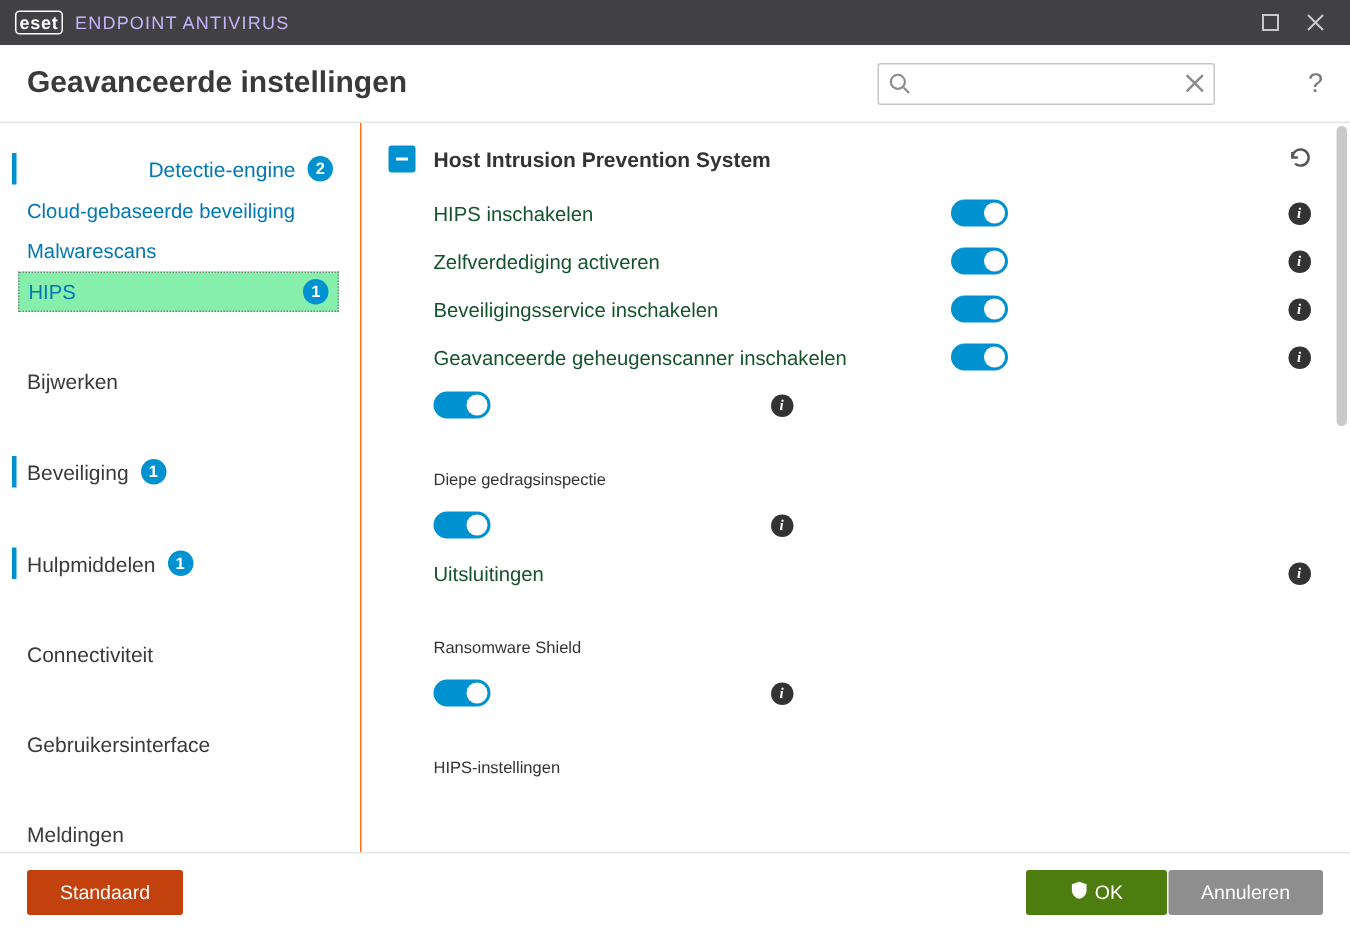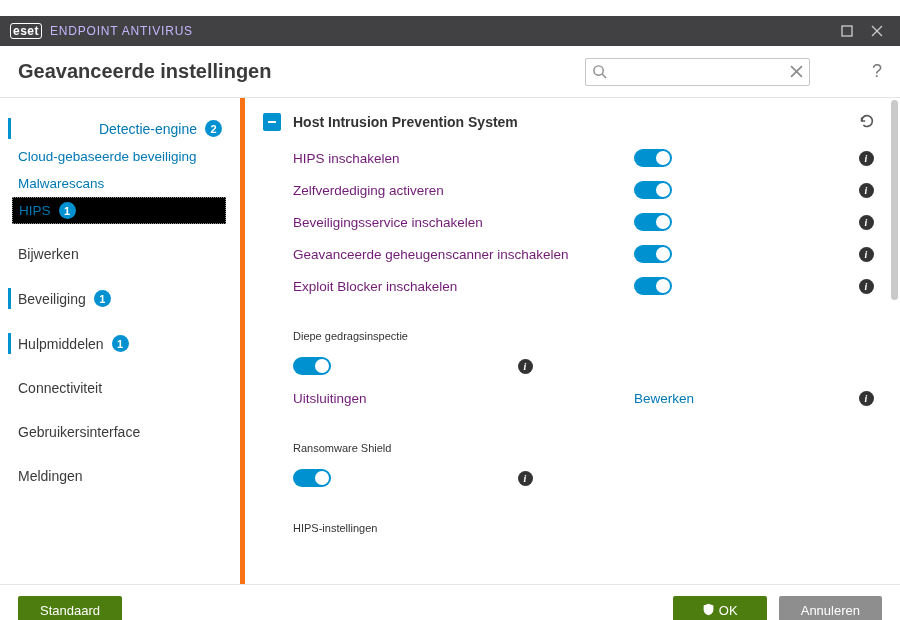--- a/index.html
+++ b/index.html
@@ -1,62 +1,62 @@
 <!DOCTYPE html>
 <html><head>
 <meta charset="utf-8">
 <style>
   * { box-sizing: border-box; margin: 0; padding: 0; }
   html, body { width: 900px; height: 620px; font-family: "Segoe UI", Arial, sans-serif; font-size: 13px; color: #333; background: #fff; overflow: hidden; }
-  .titlebar { height: 30px; background: #414042; display: flex; align-items: center; padding: 0 8px 0 10px; color: #fff; margin-top: 16px; }
+  .titlebar { height: 30px; background: #414042; display: flex; align-items: center; padding: 0 8px 0 10px; color: #fff; }
   .brand-logo { font-weight: bold; font-size: 12px; letter-spacing: 0.5px; }
   .brand-logo .e { border: 1.7px solid #fff; border-radius: 3px; padding: 0 2px; }
   .brand-product { margin-left: 8px; color: #c4b5fd; font-size: 12px; letter-spacing: 0.8px; }
   .titlebar-spacer { flex: 1; }
   .win-btn { width: 30px; height: 30px; display: flex; align-items: center; justify-content: center; color: #ccc; cursor: pointer; }
   .win-btn svg { width: 12px; height: 12px; }
   .header { height: 52px; display: flex; align-items: center; padding: 0 18px; border-bottom: 1px solid #e5e5e5; gap: 48px; }
   .header h1 { font-size: 20px; font-weight: 600; color: #3a3a3a; flex: 1; }
   .search { position: relative; width: 225px; height: 28px; border: 1px solid #c7c7c7; border-radius: 2px; display: flex; align-items: center; background: #fff; }
   .search .icon-search { position: absolute; left: 6px; top: 5px; color: #8a8a8a; }
   .search input { border: none; outline: none; width: 100%; height: 100%; padding: 0 24px 0 26px; font-size: 13px; background: transparent; }
   .search .icon-clear { position: absolute; right: 6px; top: 6px; color: #8a8a8a; cursor: pointer; }
   .help { margin-left: 14px; font-size: 18px; color: #777; cursor: pointer; }
   .body { display: flex; height: calc(620px - 30px - 52px - 52px); }
   .sidebar { width: 240px; padding: 16px 0 0 0; overflow-y: auto; }
   .nav-item, .nav-sub { display: flex; align-items: center; padding: 6px 18px; color: #3a3a3a; cursor: pointer; font-size: 14px; }
   .nav-item { font-weight: 400; }
-  .nav-item.spaced { margin-top: 16px; }
+  .nav-item.spaced { margin-top: 32px; }
   .nav-sub { font-size: 13.5px; color: #0078b4; }
   .nav-item.accent { color: #0078b4; justify-content: flex-end; }
   .nav-item.bar, .nav-sub.bar { position: relative; }
   .nav-item.bar::before, .nav-sub.bar::before { content: ""; position: absolute; left: 8px; top: 4px; bottom: 4px; width: 3px; background: #0091d0; }
-  .nav-sub.selected { background: #000000; border: 1px dotted #888; margin: 0 14px 0 12px; padding: 4px 6px; }
+  .nav-sub.selected { background: #86efac; border: 1px dotted #888; margin: 0 14px 0 12px; padding: 4px 6px; justify-content: space-between; }
   .count-badge { display: inline-flex; align-items: center; justify-content: center; min-width: 17px; height: 17px; border-radius: 9px; background: #0091d0; color: #fff; font-size: 11px; font-weight: 600; margin-left: 8px; padding: 0 4px; }
-  .content { flex: 1; position: relative; border-left: 5px solid #f97316; }
+  .content { flex: 1; position: relative; border-left: 1px solid #f97316; }
   .content-scroll { position: absolute; inset: 0; overflow-y: auto; padding: 14px 22px 30px 18px; }
   .scrollbar-fake { position: absolute; right: 2px; top: 2px; width: 7px; height: 200px; background: #c9c9c9; border-radius: 4px; }
   .section-head { display: flex; align-items: center; margin-bottom: 10px; }
   .collapse-toggle { width: 18px; height: 18px; background: #0091d0; color: #fff; display: flex; align-items: center; justify-content: center; cursor: pointer; border-radius: 2px; margin-right: 12px; font-weight: bold; }
   .section-title { font-weight: 700; font-size: 14px; flex: 1; }
   .revert { width: 20px; height: 20px; color: #555; cursor: pointer; }
   .row { display: flex; align-items: center; height: 32px; padding-left: 30px; }
-  .row .label { flex: 1; font-size: 13.5px; color: #701a75; }
+  .row .label { flex: 1; font-size: 13.5px; color: #14532d; }
   .row .ctrl { width: 220px; display: flex; align-items: center; }
   .row .info { width: 24px; display: flex; align-items: center; justify-content: center; color: #333; cursor: pointer; }
   .toggle { width: 38px; height: 18px; border-radius: 10px; background: #0091d0; position: relative; cursor: pointer; }
   .toggle::after { content: ""; position: absolute; right: 2px; top: 2px; width: 14px; height: 14px; background: #fff; border-radius: 50%; }
   .link { color: #0078b4; cursor: pointer; font-size: 13.5px; }
   .subheading { font-weight: 400; font-size: 11px; padding-left: 30px; margin-top: 28px; margin-bottom: 8px; }
   .footer { height: 52px; display: flex; align-items: center; padding: 0 18px; border-top: 1px solid #e5e5e5; background: #fff; }
   .footer-spacer { flex: 1; }
   .btn { height: 30px; padding: 0 22px; border-radius: 2px; border: none; font-size: 13px; cursor: pointer; display: inline-flex; align-items: center; justify-content: center; }
-  .btn-default { background: #4d7c0f; color: #fff; }
+  .btn-default { background: #c2410c; color: #fff; }
   .btn-primary { background: #4d7c0f; color: #fff; min-width: 94px; }
-  .btn-secondary { background: #8e8e8e; color: #fff; min-width: 94px; margin-left: 12px; }
+  .btn-secondary { background: #8e8e8e; color: #fff; min-width: 94px; margin-left: 1px; }
   .btn .shield { margin-right: 4px; }
   .info-icon { width: 15px; height: 15px; border-radius: 50%; background: #333; color: #fff; display: inline-flex; align-items: center; justify-content: center; font-size: 10px; font-weight: bold; font-style: italic; font-family: Georgia, serif; }
 </style>
 </head>
 <body>
 
 <div class="titlebar">
   <span class="brand-logo"><span class="e">eset</span></span>
   <span class="brand-product">ENDPOINT ANTIVIRUS</span>
   <span class="titlebar-spacer"></span>
@@ -176,43 +176,39 @@
       <div class="row">
         <span class="label">Geavanceerde geheugenscanner inschakelen</span>
         <span class="ctrl">
             <span class="toggle"></span>
           </span>
         <span class="info">
             <span class="info-icon">i</span>
           </span>
       </div>
       <div class="row">
-        <span class="label">Exploit Blocker inschakelen</span>
         <span class="ctrl">
             <span class="toggle"></span>
           </span>
         <span class="info">
             <span class="info-icon">i</span>
           </span>
       </div>
 
       <div class="subheading">Diepe gedragsinspectie</div>
       <div class="row">
         <span class="ctrl">
             <span class="toggle"></span>
           </span>
         <span class="info">
             <span class="info-icon">i</span>
           </span>
       </div>
       <div class="row">
         <span class="label">Uitsluitingen</span>
-        <span class="ctrl">
-            <span class="link">Bewerken</span>
-          </span>
         <span class="info">
             <span class="info-icon">i</span>
           </span>
       </div>
 
       <div class="subheading">Ransomware Shield</div>
       <div class="row">
         <span class="ctrl">
             <span class="toggle"></span>
           </span>

